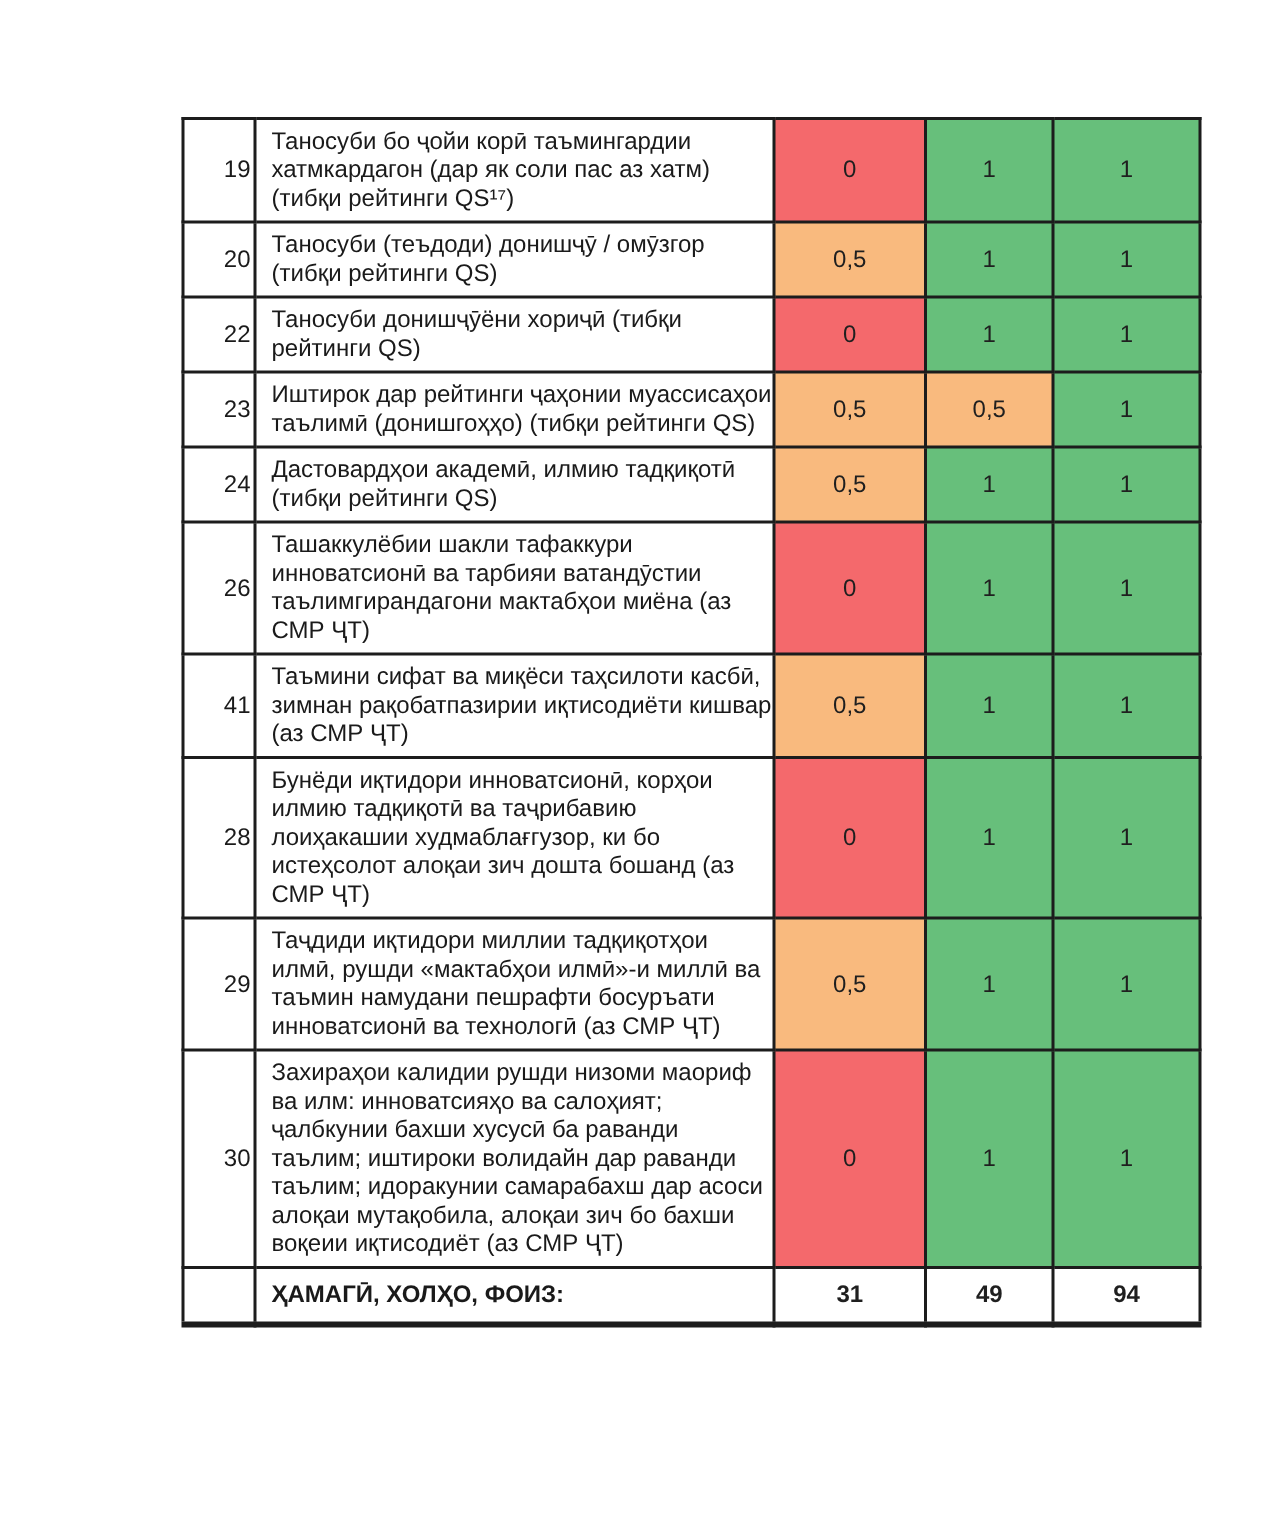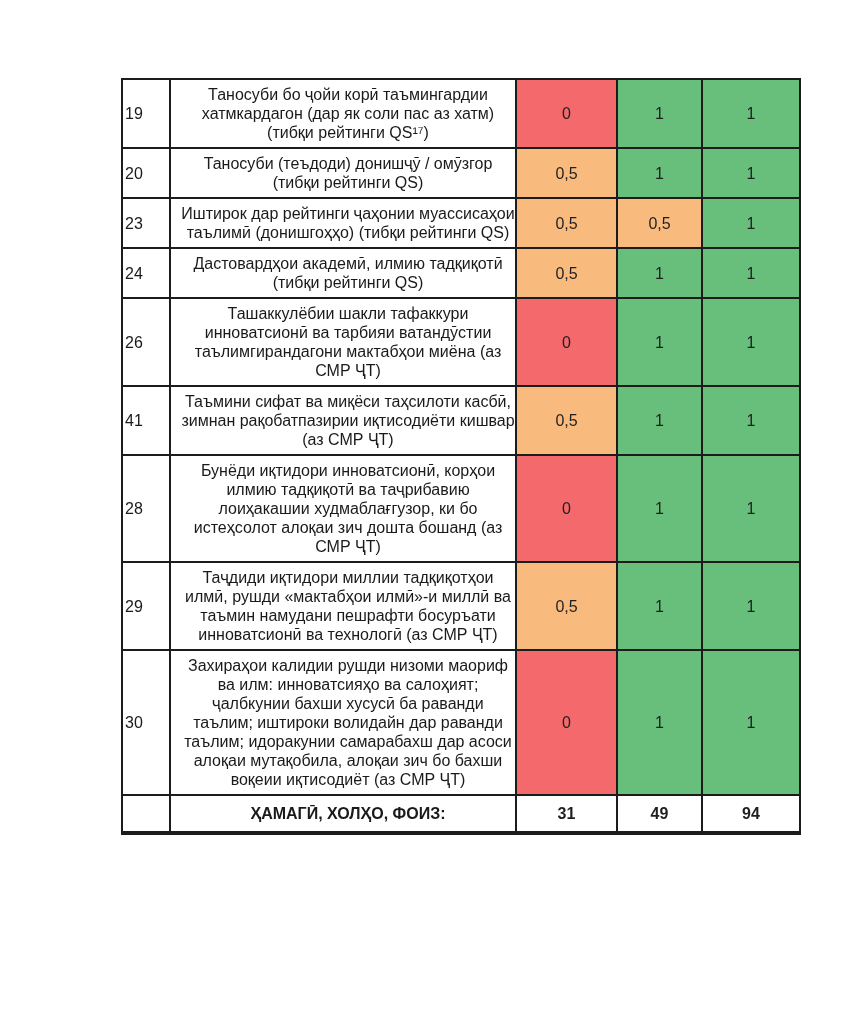--- a/index.html
+++ b/index.html
@@ -28,25 +28,25 @@
     border: 2px solid var(--border, #1c1c1c);
     border-bottom-width: 4px;
   }
   table.scores td {
     border: 2px solid var(--border, #1c1c1c);
     font-size: 16px;
     line-height: 19px;
     vertical-align: middle;
   }
   td.num {
-    text-align: left;
+    text-align: right;
     padding: 4px 2px;
   }
   td.desc {
-    text-align: center;
+    text-align: left;
     padding: 5px 0 5px 10px;
   }
   td.val {
     text-align: center;
     padding: 6px 2px;
     color: #1f1f1f;
   }
   .lv-red    { background: var(--red, #f4696c); }
   .lv-orange { background: var(--orange, #f9ba7e); margin-left: 40px; }
   .lv-green  { background: var(--green, #67bf7b); }
@@ -75,20 +75,27 @@
           <td class="num">19</td>
           <td class="desc">Таносуби бо ҷойи корӣ таъмингардии хатмкардагон (дар як соли пас аз хатм) (тибқи рейтинги QS¹⁷)</td>
           <td class="val lv-red">0</td>
           <td class="val lv-green">1</td>
           <td class="val lv-green">1</td>
         </tr>
         <tr>
           <td class="num">20</td>
           <td class="desc">Таносуби (теъдоди) донишҷӯ / омӯзгор (тибқи рейтинги QS)</td>
           <td class="val lv-orange">0,5</td>
+          <td class="val lv-green">1</td>
+          <td class="val lv-green">1</td>
+        </tr>
+        <tr>
+          <td class="num">22</td>
+          <td class="desc">Таносуби донишҷӯёни хориҷӣ (тибқи рейтинги QS)</td>
+          <td class="val lv-red">0</td>
           <td class="val lv-green">1</td>
           <td class="val lv-green">1</td>
         </tr>
         <tr>
           <td class="num">23</td>
           <td class="desc">Иштирок дар рейтинги ҷаҳонии муассисаҳои таълимӣ (донишгоҳҳо) (тибқи рейтинги QS)</td>
           <td class="val lv-orange">0,5</td>
           <td class="val lv-orange">0,5</td>
           <td class="val lv-green">1</td>
         </tr>

